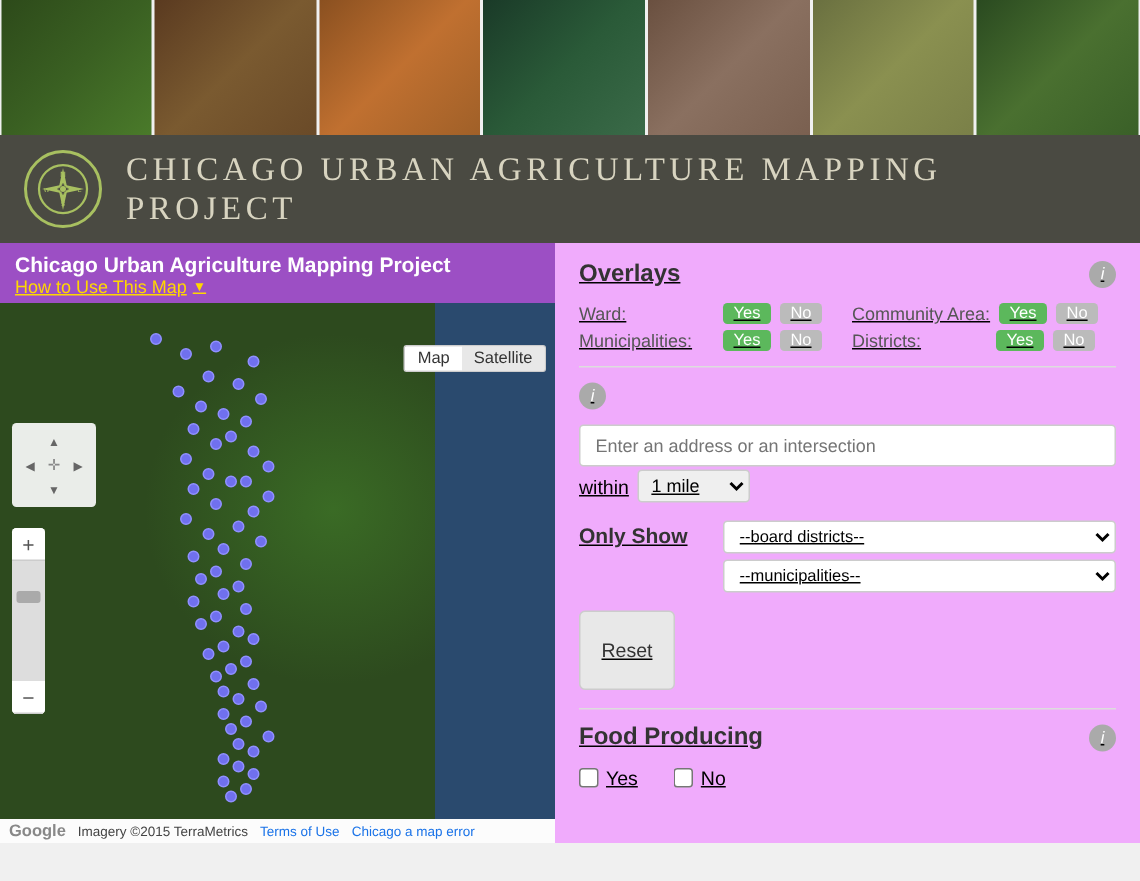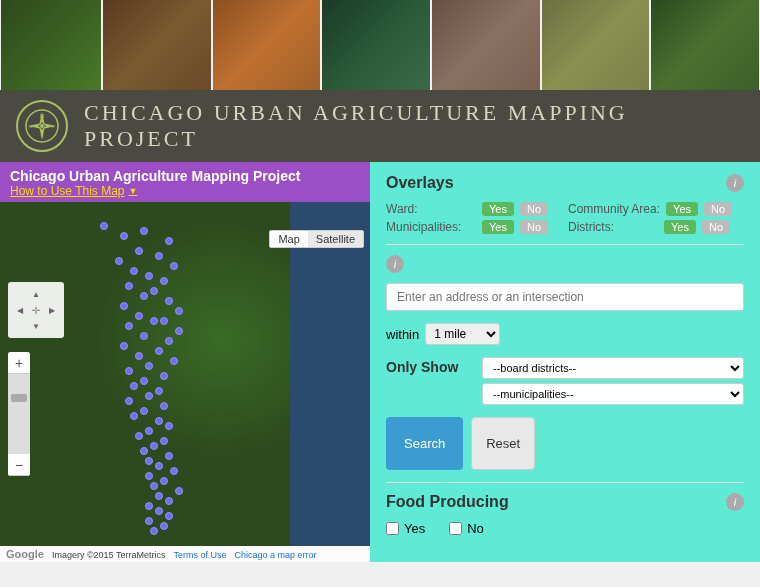--- a/index.html
+++ b/index.html
@@ -210,36 +210,37 @@
     }
 
     
     .map-footer {
       background: rgba(255,255,255,0.8);
       font-size: 9px;
       color: #444;
       padding: 2px 6px;
       display: flex;
       gap: 8px;
-      align-items: flex-end;
+      align-items: center;
     }
     .map-footer a { color: #1a73e8; text-decoration: none; font-size: 9px; }
     .google-logo {
       font-size: 11px;
       font-weight: bold;
       color: #888;
     }
 
     
     .right-panel {
       flex: 1;
-      background: #5eead4;
+      background: #f0abfc;
       padding: 12px 16px;
       overflow-y: auto;
       position: relative;
+      text-decoration: underline;
     }
 
     .section-header {
       display: flex;
       justify-content: space-between;
       align-items: center;
       margin-bottom: 10px;
     }
     .section-header h3 {
       font-size: 16px;
@@ -280,21 +281,21 @@
 
     .divider { border: none; border-top: 1px solid #ddd; margin: 10px 0; }
 
     
     .filter-input {
       width: 100%;
       padding: 6px 10px;
       border: 1px solid #ccc;
       border-radius: 3px;
       font-size: 12px;
-      margin-bottom: 12px;
+      margin-bottom: 2px;
       color: #999;
     }
     .within-row {
       display: flex;
       align-items: center;
       gap: 6px;
       font-size: 13px;
       margin-bottom: 12px;
     }
     .within-row select {
@@ -577,21 +578,20 @@
           <option>--board districts--</option>
         </select>
         <select>
           <option>--municipalities--</option>
         </select>
       </div>
     </div>
 
     
     <div class="btn-row">
-      <button class="btn-search">Search</button>
       <button class="btn-reset">Reset</button>
     </div>
 
     <hr class="divider">
 
     
     <div class="section-header">
       <h3>Food Producing</h3>
       <div class="info-icon">i</div>
     </div>

